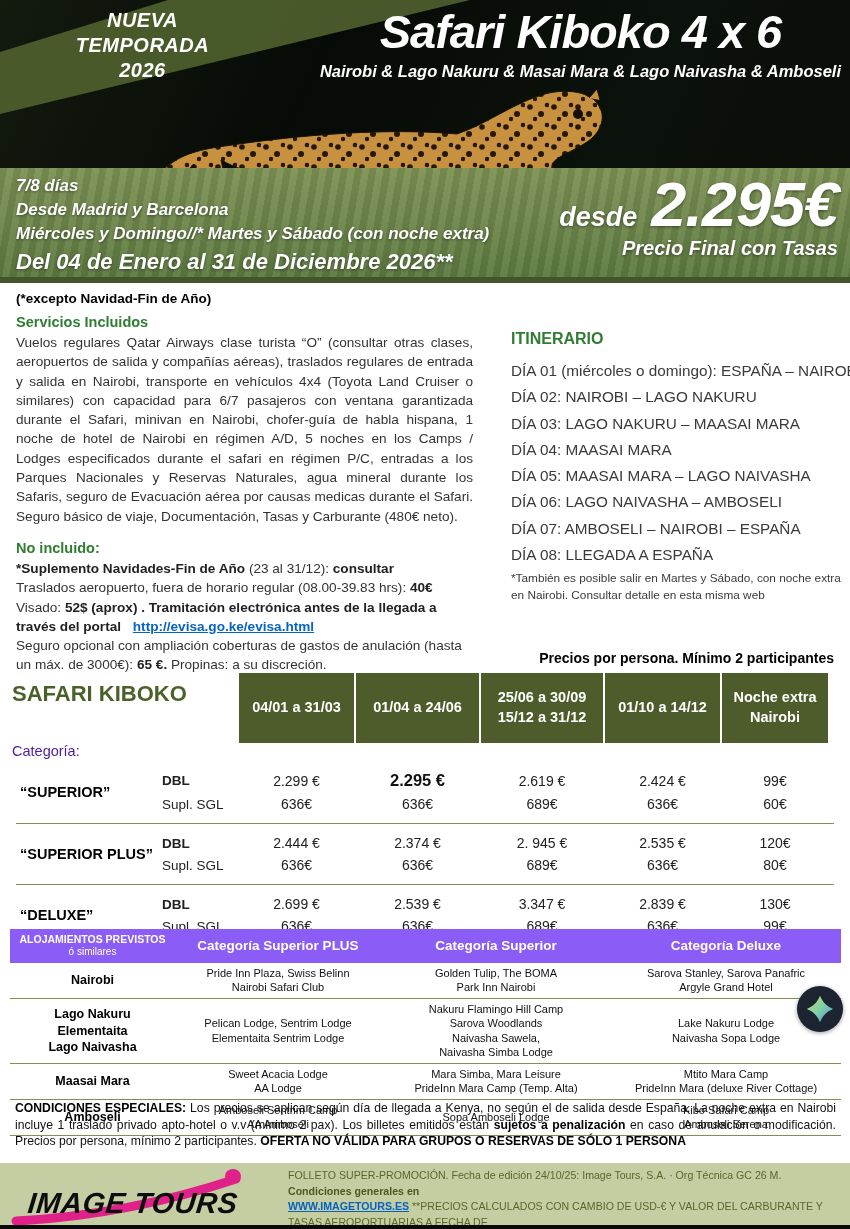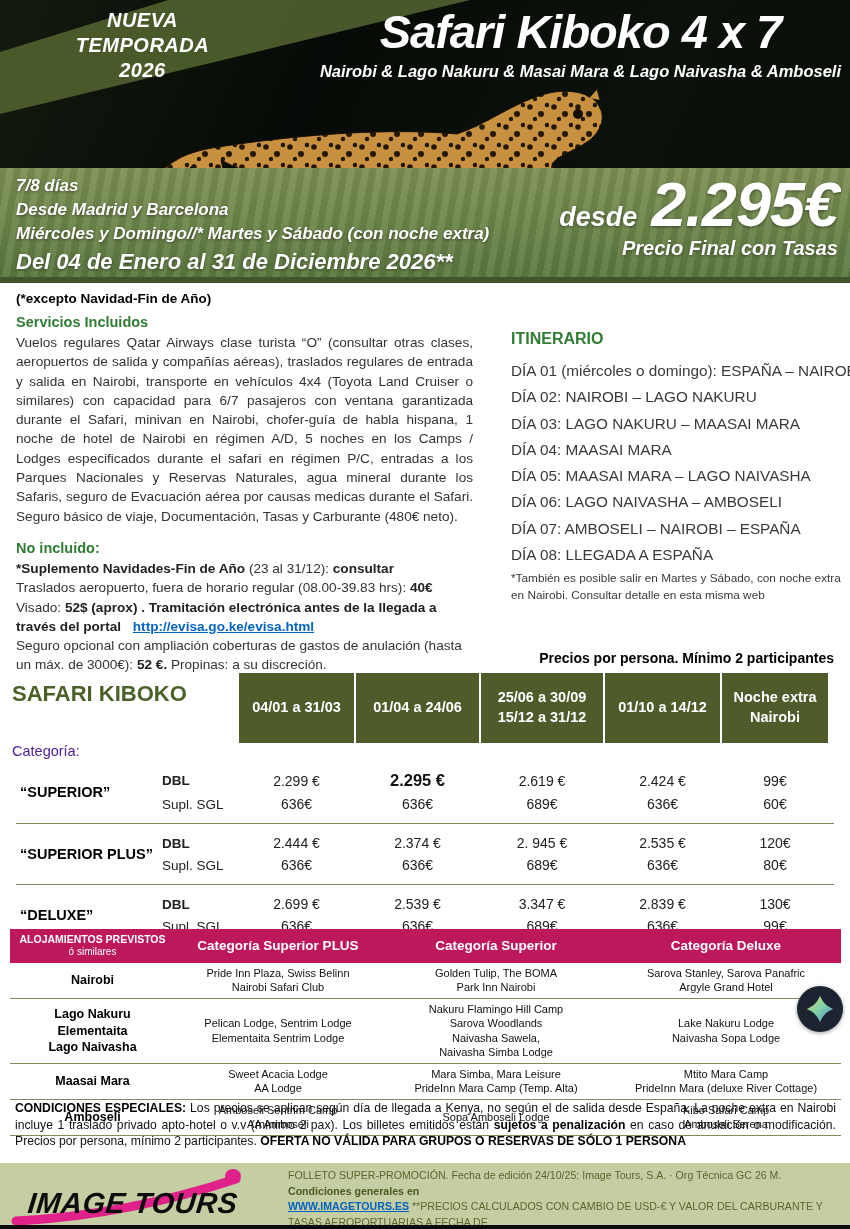--- a/index.html
+++ b/index.html
@@ -61,21 +61,21 @@
   .pblock .rowlab { grid-row:1 / span 2; font-size:14.5px; font-weight:bold; color:#000; padding-left:8px; }
   .psub { font-size:13.5px; color:#222; padding:3px 0; }
   .psub.b { font-weight:bold; }
   .pval { font-size:14px; color:#222; text-align:center; padding:3px 0; }
   .pval.hl { font-size:16.5px; font-weight:800; color:#111; }
   .psep { border-top:1.5px solid #7d8f56; margin:1px 4px; }
 
   
   .accom { position:absolute; left:10px; top:929px; width:831px; }
   .agrid { display:grid; grid-template-columns:165px 206px 230px 230px; }
-  .ahead { background:#be185d; color:#fff; align-items:center; }
+  .ahead { background:#8b5cf6; color:#fff; align-items:center; }
   .ahead .a0 { font-size:10.5px; font-weight:bold; text-align:center; line-height:1.25; padding:4px 2px; }
   .ahead .a0 .sub { font-weight:normal; font-size:10px; }
   .ahead .ac { font-size:13.5px; font-weight:bold; text-align:center; padding:9px 2px; }
   .arow { align-items:center; border-bottom:1px solid #7d8f56; padding:3px 0; }
   .aloc { font-size:12.5px; font-weight:bold; color:#000; text-align:center; white-space:pre-line; line-height:1.3; }
   .acell { font-size:11px; color:#111; text-align:center; white-space:pre-line; line-height:1.32; }
   .accom .agrid.arow:first-of-type { border-top:none; }
 
   
   .float-btn { position:absolute; left:797px; top:986px; width:46px; height:46px; border-radius:50%;
@@ -127,21 +127,21 @@
 
     <div class="hero-band"></div>
 
     <div class="ribbon"></div>
     <div class="ribbon-text">
       <div>NUEVA</div>
       <div>TEMPORADA</div>
       <div>2026</div>
     </div>
 
-    <h1 class="hero-title">Safari Kiboko 4 x 7</h1>
+    <h1 class="hero-title">Safari Kiboko 4 x 6</h1>
     <div class="hero-subtitle">Nairobi &amp; Lago Nakuru &amp; Masai Mara &amp; Lago Naivasha &amp; Amboseli</div>
 
     <div class="band-info">
       <div class="bi-l">7/8 días</div>
       <div class="bi-l">Desde Madrid y Barcelona</div>
       <div class="bi-l">Miércoles y Domingo//* Martes y  Sábado (con noche extra)</div>
       <div class="bi-big">Del 04 de Enero al 31 de Diciembre 2026**</div>
     </div>
 
     <div class="band-price">
@@ -160,21 +160,21 @@
   <div class="col-left">
     <div class="green-h">Servicios Incluidos</div>
     <div class="services-body">Vuelos regulares Qatar Airways clase turista “O” (consultar otras clases, aeropuertos de salida y compañías aéreas), traslados regulares de entrada y salida en Nairobi, transporte en vehículos 4x4 (Toyota Land Cruiser o similares) con capacidad para 6/7 pasajeros con ventana garantizada durante el Safari, minivan en Nairobi, chofer-guía de habla hispana, 1 noche de hotel de Nairobi en régimen A/D, 5 noches en los Camps / Lodges especificados durante el safari en régimen P/C, entradas a los Parques Nacionales y Reservas Naturales, agua mineral durante los Safaris, seguro de Evacuación aérea por causas medicas durante el Safari. Seguro básico de viaje, Documentación, Tasas y Carburante (480€ neto).</div>
 
     <div class="notinc">
       <div class="green-h">No incluido:</div>
       <div class="notinc-lines">
         <div><b>*Suplemento Navidades-Fin de Año </b><span>(23 al 31/12): </span><b>consultar</b></div>
         <div><span>Traslados aeropuerto, fuera de horario regular (08.00-39.83 hrs): </span><b>40€</b></div>
         <div><span>Visado: </span><b>52$ (aprox) .  Tramitación electrónica antes de la llegada a través del portal </b><a href="#">http://evisa.go.ke/evisa.html</a></div>
-        <div><span>Seguro opcional con ampliación coberturas de gastos de anulación (hasta un máx. de 3000€): </span><b>52 €.</b><span>   Propinas: a su discreción.</span></div>
+        <div><span>Seguro opcional con ampliación coberturas de gastos de anulación (hasta un máx. de 3000€): </span><b>65 €.</b><span>   Propinas: a su discreción.</span></div>
       </div>
     </div>
   </div>
 
   <div class="col-right">
     <div class="green-h" style="font-size:16px">ITINERARIO</div>
     <div class="it-lines">
       <div class="it-line">DÍA 01 (miércoles o domingo): ESPAÑA – NAIROBI</div>
       <div class="it-line">DÍA 02: NAIROBI – LAGO NAKURU</div>
       <div class="it-line">DÍA 03: LAGO NAKURU – MAASAI MARA</div>

